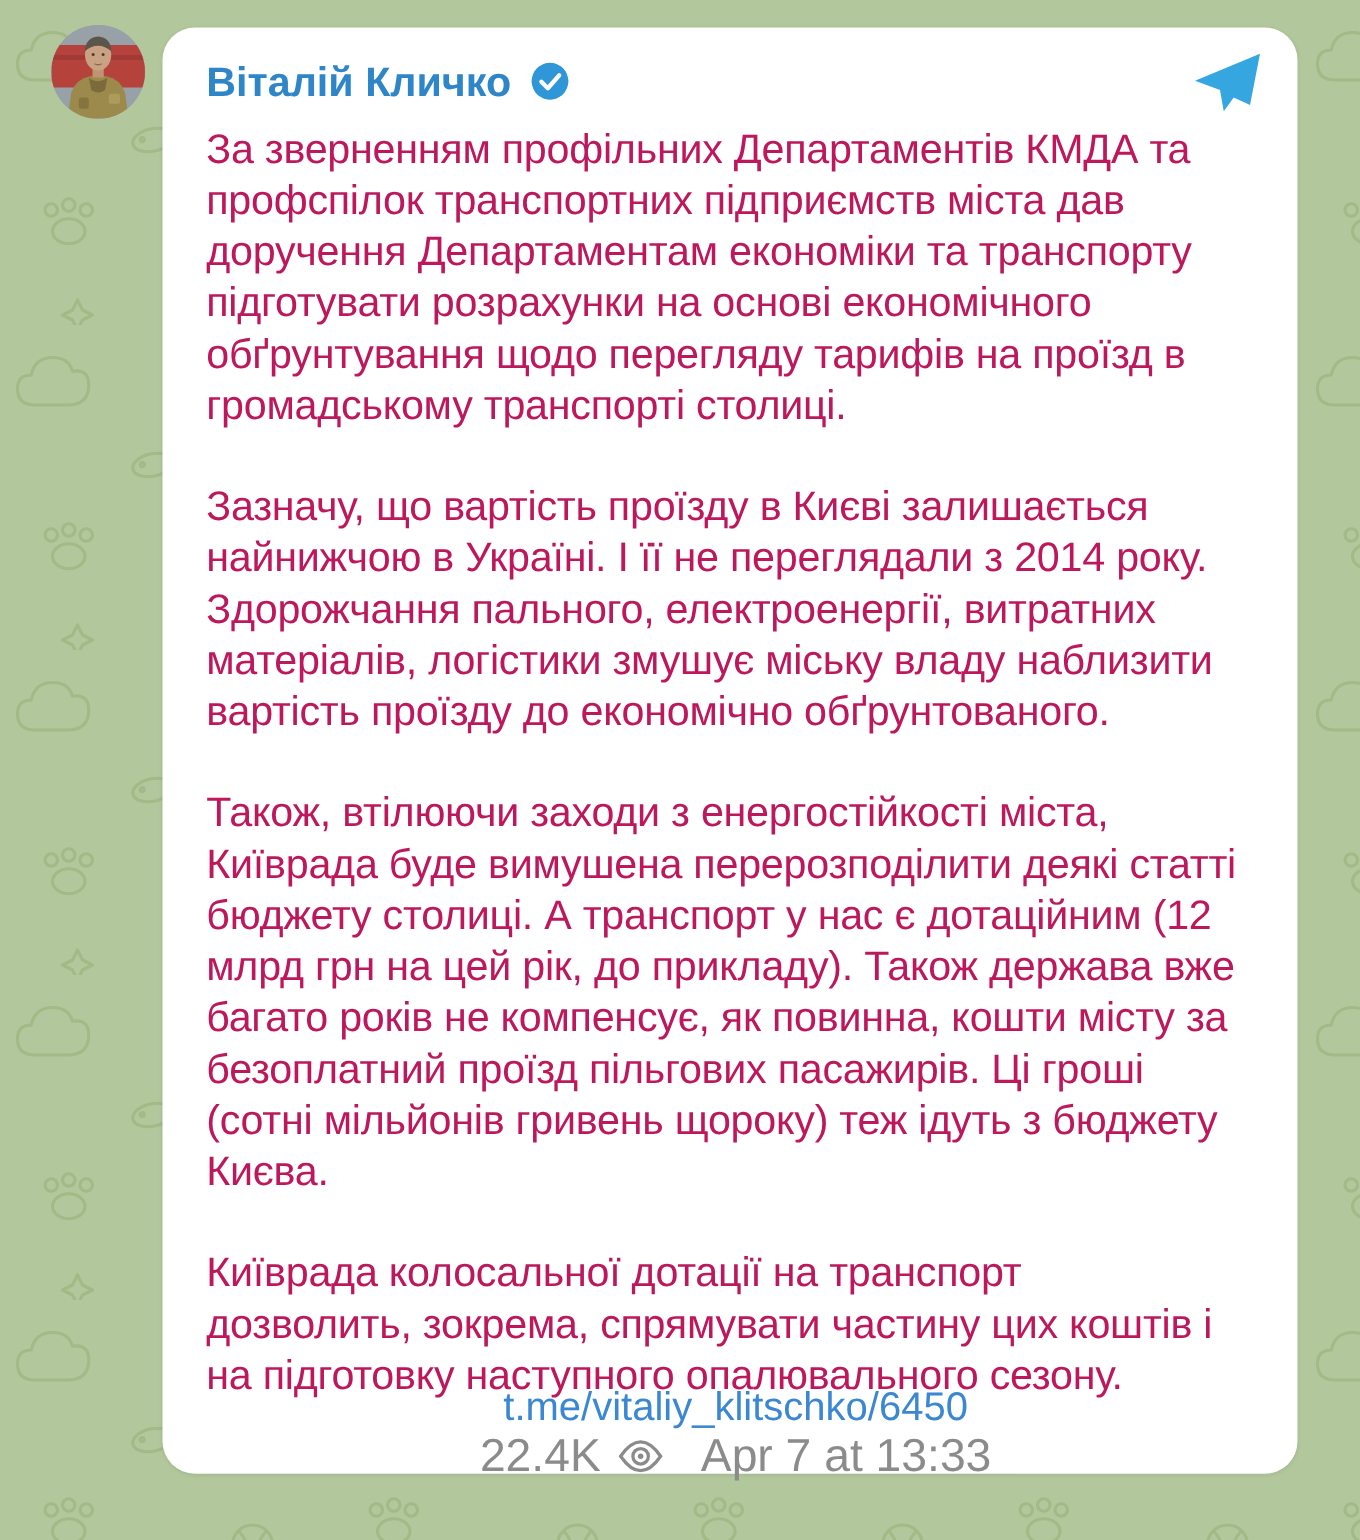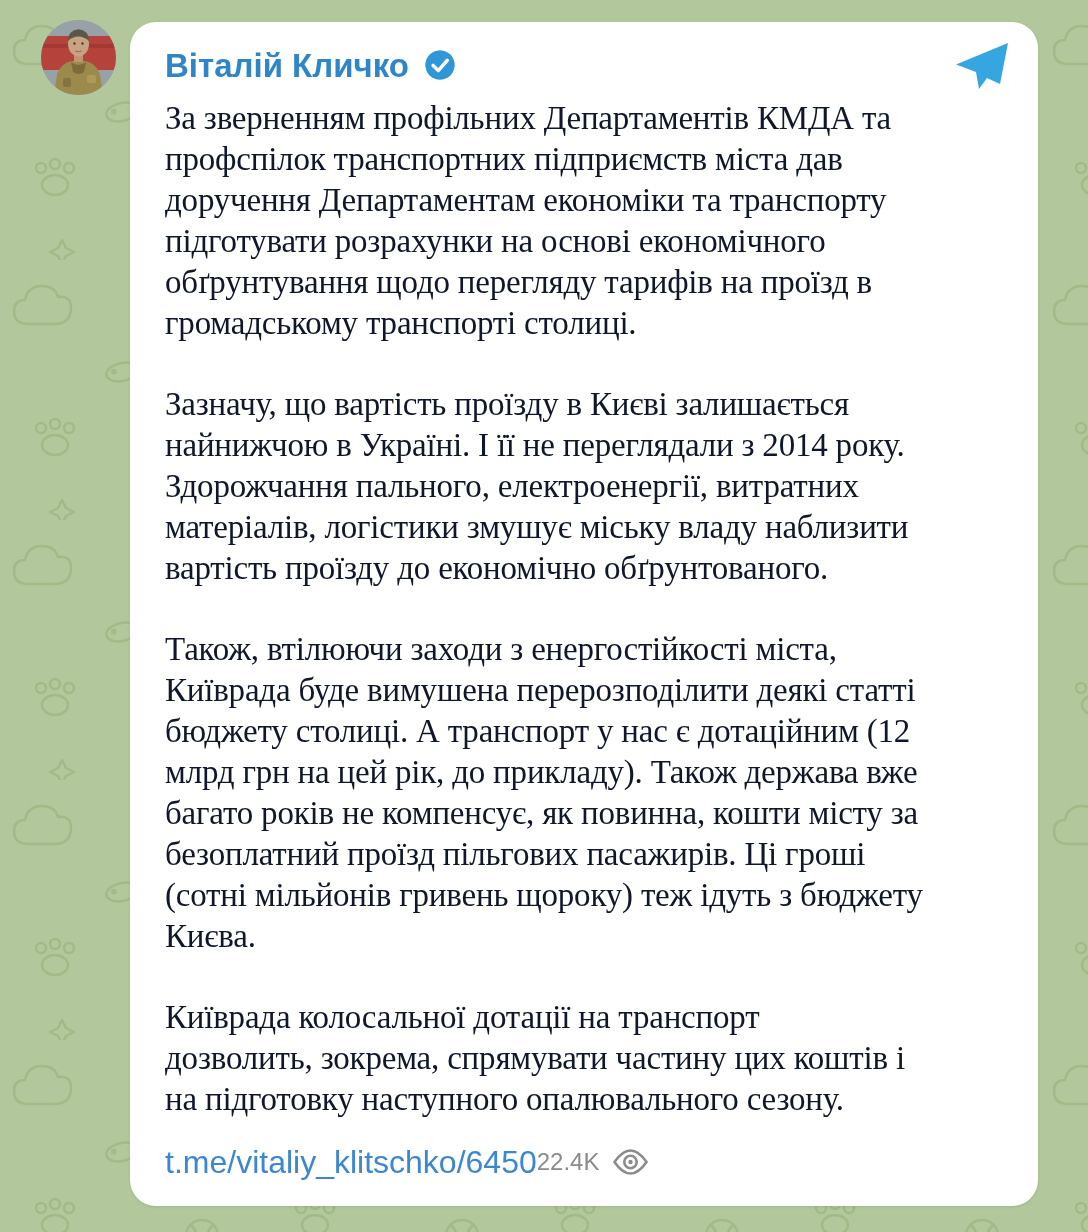--- a/index.html
+++ b/index.html
@@ -15,47 +15,46 @@
   .avatar {
     position: absolute; left: 41px; top: 20px;
     width: 75px; height: 75px; border-radius: 50%;
     overflow: hidden; background: #98a0a6;
   }
   .avatar svg { display: block; width: 75px; height: 75px; }
 
   .card {
     position: absolute; left: 130px; top: 22px; width: 908px;
     background: #ffffff; border-radius: 26px;
-    padding: 20px 26px 22px 35px;
+    padding: 20px 26px 11px 35px;
     box-shadow: 0 1px 3px rgba(60,80,40,0.12);
   }
 
   .header-row { display: flex; align-items: center; height: 46px; }
   .channel-name {
     font-size: 33px; font-weight: 700; color: #2e86c9;
     text-decoration: none; line-height: 1;
   }
   .verified { margin-left: 12px; width: 38px; height: 38px; flex: 0 0 auto; }
   .plane-icon { position: absolute; top: 21px; right: 30px; width: 52px; height: 50px; }
 
   .msg { margin-top: 10px; }
   .msg p {
-    font-size: 33px; line-height: 41px; color: #0f172a;
+    font-size: 33px; line-height: 41px; color: #be185d;
     white-space: pre-line; margin-bottom: 40px;
     letter-spacing: -0.2px;
-    font-family: Liberation Serif, serif;
   }
   .msg p:last-child { margin-bottom: 0; }
 
   .footer-row {
-    margin-top: 20px; display: flex; align-items: center;
-    justify-content: flex-start; height: 44px;
+    margin-top: 4px; display: flex; align-items: center;
+    justify-content: center; height: 44px; flex-direction: column;
   }
   .msg-link { font-size: 32px; color: #3b87d2; text-decoration: none; }
-  .meta { display: flex; align-items: center; color: #8b8b8b; font-size: 24px; }
+  .meta { display: flex; align-items: center; color: #8b8b8b; font-size: 37px; }
   .views-count { margin-right: 13px; }
   .eye { width: 37px; height: 26px; margin-right: 30px; }
 </style>
 </head>
 <body>
 
 <svg class="bg-svg" xmlns="http://www.w3.org/2000/svg" width="1088" height="1232">
   <defs>
     <pattern id="doodles" patternUnits="userSpaceOnUse" width="260" height="260">
       <g stroke="#9cb681" stroke-width="2.5" fill="none" opacity="0.8" stroke-linecap="round" stroke-linejoin="round">
@@ -155,16 +154,17 @@
 
   <div class="footer-row">
     <a class="msg-link">t.me/vitaliy_klitschko/6450</a>
     <div class="meta">
       <span class="views-count">22.4K</span>
       <svg class="eye" viewBox="0 0 37 26" xmlns="http://www.w3.org/2000/svg">
         <path d="M2.5,13 C9,3.5 14.5,1.5 18.5,1.5 C22.5,1.5 28,3.5 34.5,13 C28,22.5 22.5,24.5 18.5,24.5 C14.5,24.5 9,22.5 2.5,13 Z" fill="none" stroke="#8b8b8b" stroke-width="2.6"></path>
         <circle cx="18.5" cy="13" r="6.2" fill="none" stroke="#8b8b8b" stroke-width="2.6"></circle>
         <circle cx="18.5" cy="13" r="2.2" fill="#8b8b8b"></circle>
       </svg>
+      <span class="date">Apr 7 at 13:33</span>
     </div>
   </div>
 
 </div>
 
 </body></html>

